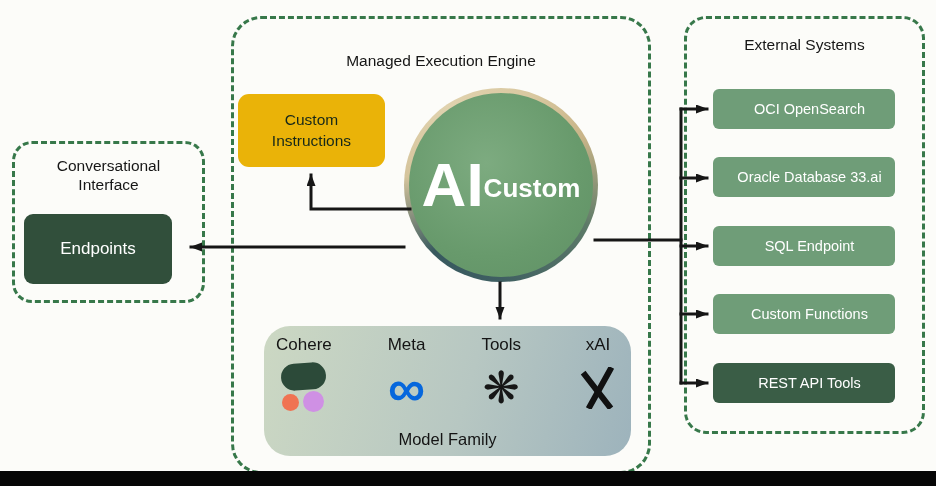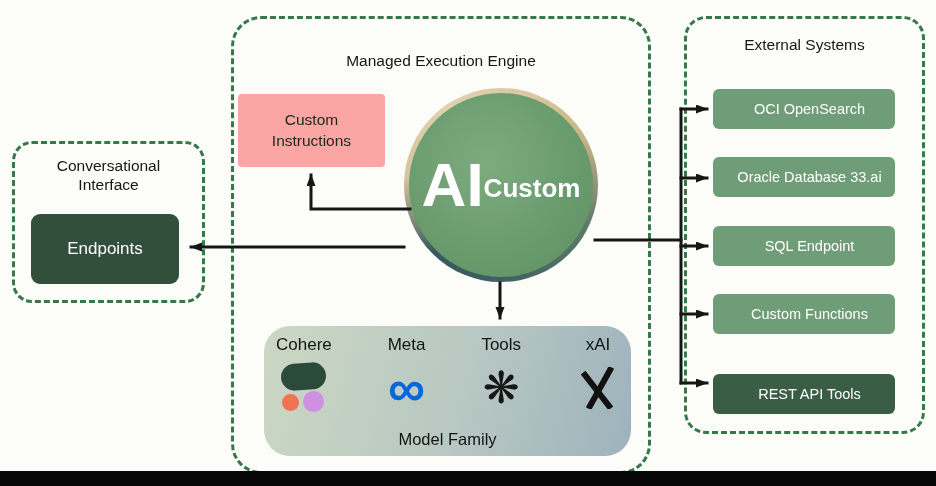--- a/index.html
+++ b/index.html
@@ -5,28 +5,28 @@
   * { margin:0; padding:0; box-sizing:border-box; }
   html,body { background:#ffffff; font-family:"Liberation Sans", sans-serif; }
   .canvas { position:relative; width:936px; height:486px; background:#fcfcf9; overflow:hidden; }
 
   .dashed { position:absolute; border:3px dashed #37784a; background:transparent; }
   .group-title { text-align:center; font-size:15.5px; color:#161616; line-height:1.25; }
 
   
   .conv-group { left:12px; top:141px; width:193px; height:162px; border-radius:20px; }
   .conv-title { margin:12px auto 0; width:140px; }
-  .endpoints { position:absolute; left:31px; top:214px; width:148px; height:70px; background:#314f3b;
+  .endpoints { position:absolute; left:24px; top:214px; width:148px; height:70px; background:#314f3b;
                border-radius:9px; color:#fff; display:flex; align-items:center; justify-content:center; font-size:17px; }
 
   
   .mee-group { left:231px; top:16px; width:420px; height:458px; border-radius:30px; }
   .mee-title { margin-top:32px; }
-  .custom-instructions { position:absolute; left:238px; top:94px; width:147px; height:73px; background:#fca5a5;
-                         border-radius:4px; display:flex; align-items:center; justify-content:center;
+  .custom-instructions { position:absolute; left:238px; top:94px; width:147px; height:73px; background:#eab308;
+                         border-radius:11px; display:flex; align-items:center; justify-content:center;
                          color:#16281a; font-size:15.5px; text-align:center; }
   .custom-instructions span { width:92px; line-height:1.3; }
 
   
   .ai-outer { position:absolute; left:404px; top:88px; width:194px; height:194px; border-radius:50%;
               background: conic-gradient(from 20deg, #d9c8a0 0deg, #c8b488 40deg, #5d7a68 95deg,
                           #3f5f62 160deg, #37585e 205deg, #d5c49c 255deg, #e0d2ae 305deg, #d9c8a0 360deg); }
   .ai-inner { position:absolute; inset:5px; border-radius:50%;
               background: radial-gradient(circle at 42% 38%, #7dab80, #689a6c 60%, #5f9065);
               display:flex; flex-direction:row; align-items:center; justify-content:center; color:#fff; }
@@ -141,21 +141,21 @@
   </div>
   <div class="ext-btn" style="top:157px">
     <span>Oracle Database 33.ai</span>
   </div>
   <div class="ext-btn" style="top:226px">
     <span>SQL Endpoint</span>
   </div>
   <div class="ext-btn" style="top:294px">
     <span>Custom Functions</span>
   </div>
-  <div class="ext-btn dark" style="top:374px">
+  <div class="ext-btn dark" style="top:363px">
     <span>REST API Tools</span>
   </div>
 
   <svg class="arrows" width="936" height="486" viewBox="0 0 936 486">
     <defs>
       <marker id="ah" markerWidth="14" markerHeight="11" refX="11" refY="4.5" orient="auto" markerUnits="userSpaceOnUse">
         <path d="M0,0 L12,4.5 L0,9 Z" fill="#161616"></path>
       </marker>
     </defs>
     <g stroke="#161616" stroke-width="3" fill="none" stroke-linecap="square">

